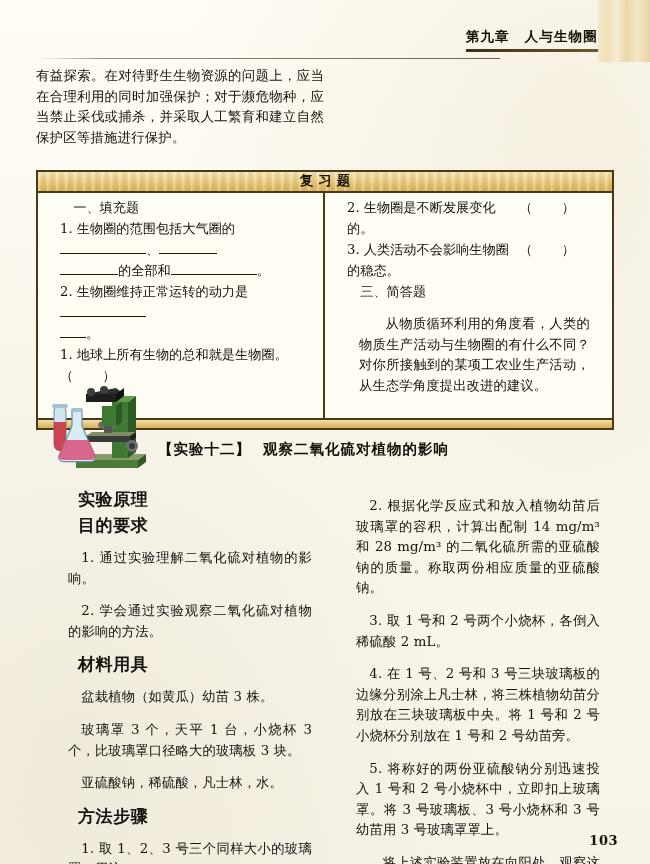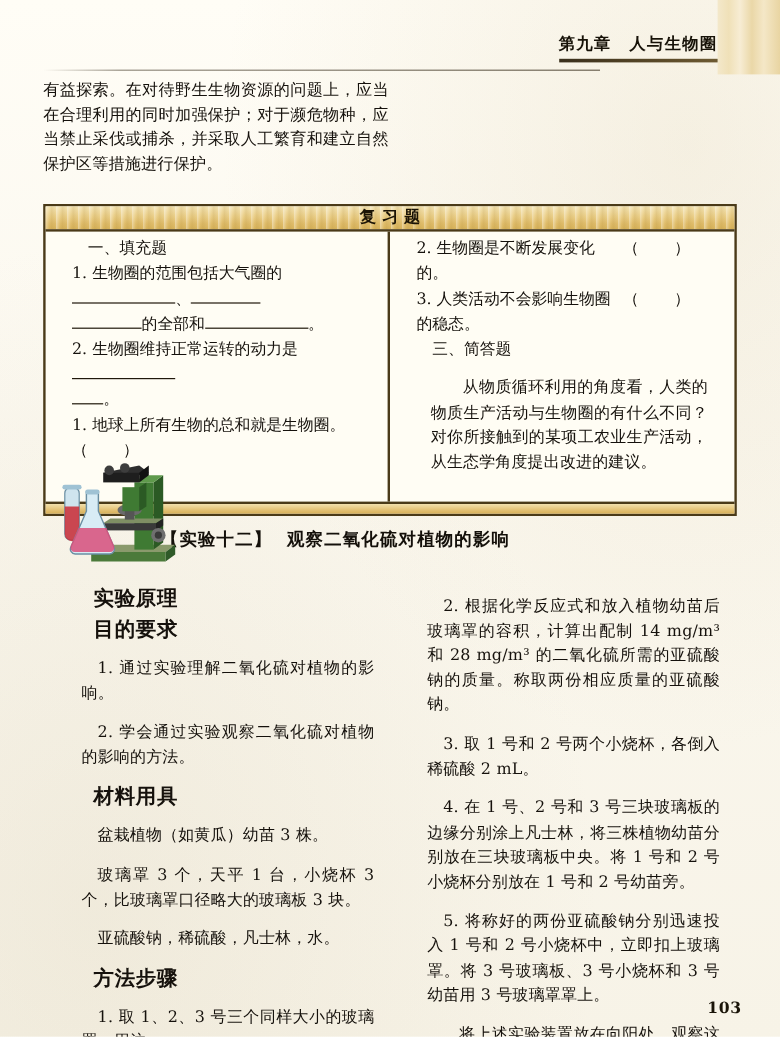--- a/index.html
+++ b/index.html
@@ -158,21 +158,21 @@
         rgba(255,255,255,.30) 0px, rgba(255,255,255,0) 4px,
         rgba(140,70,10,.10) 7px, rgba(255,255,255,0) 12px),
       linear-gradient(180deg,
         #d98a2b 0%, #e9a martyr 0%, #edb05a 14%,
         #f6ddad 38%, #fdf3dd 50%, #f3cf94 62%,
         #e09a39 82%, #c9761c 100%);
     display: flex;
     align-items: center;
   }
   .exp-title {
-    margin-left: 88px;
+    margin-left: 112px;
     font-size: 14.5px;
     font-weight: bold;
     letter-spacing: 1px;
     color: #14100a;
     white-space: nowrap;
     text-align: right;
   }
 
   
   .exp-art {

